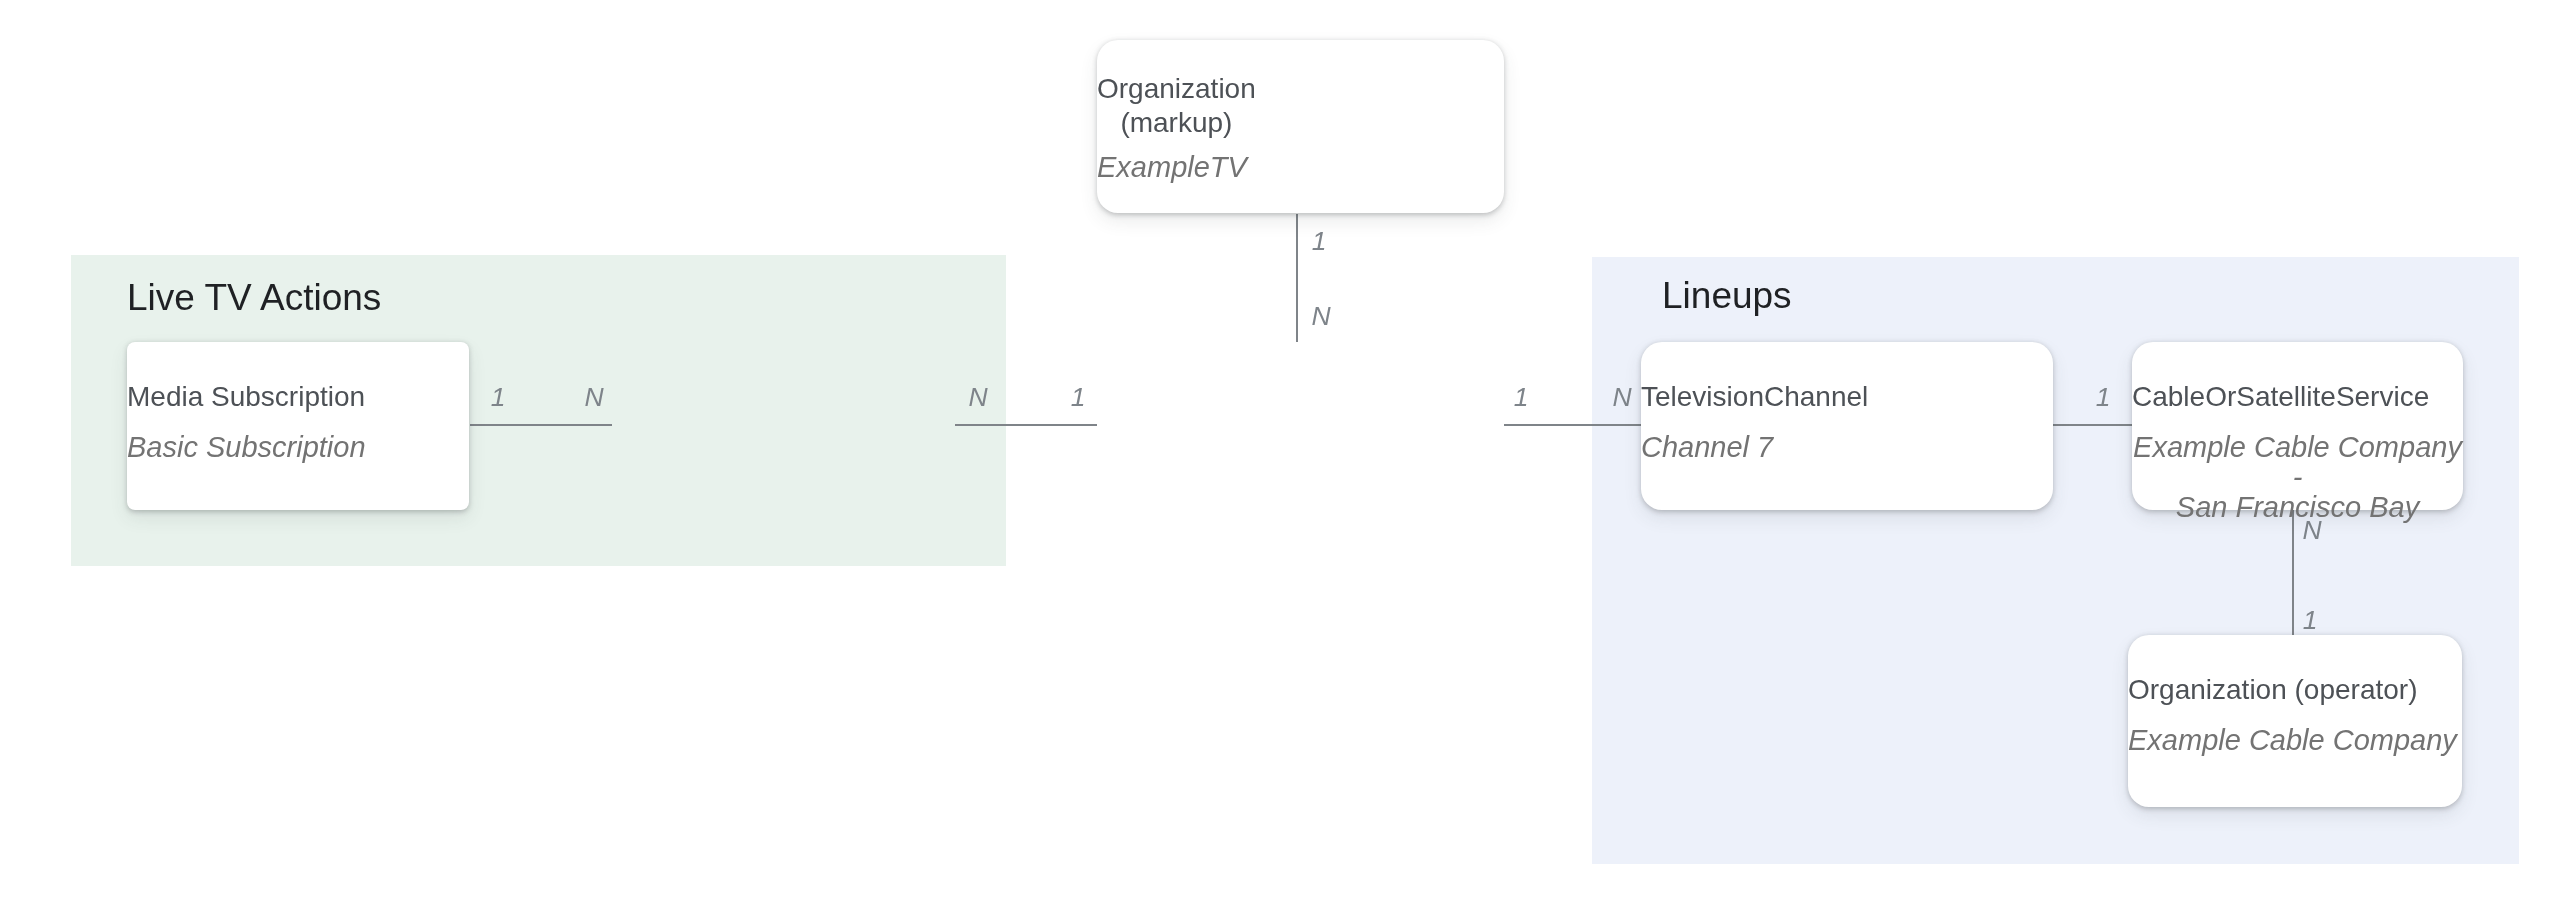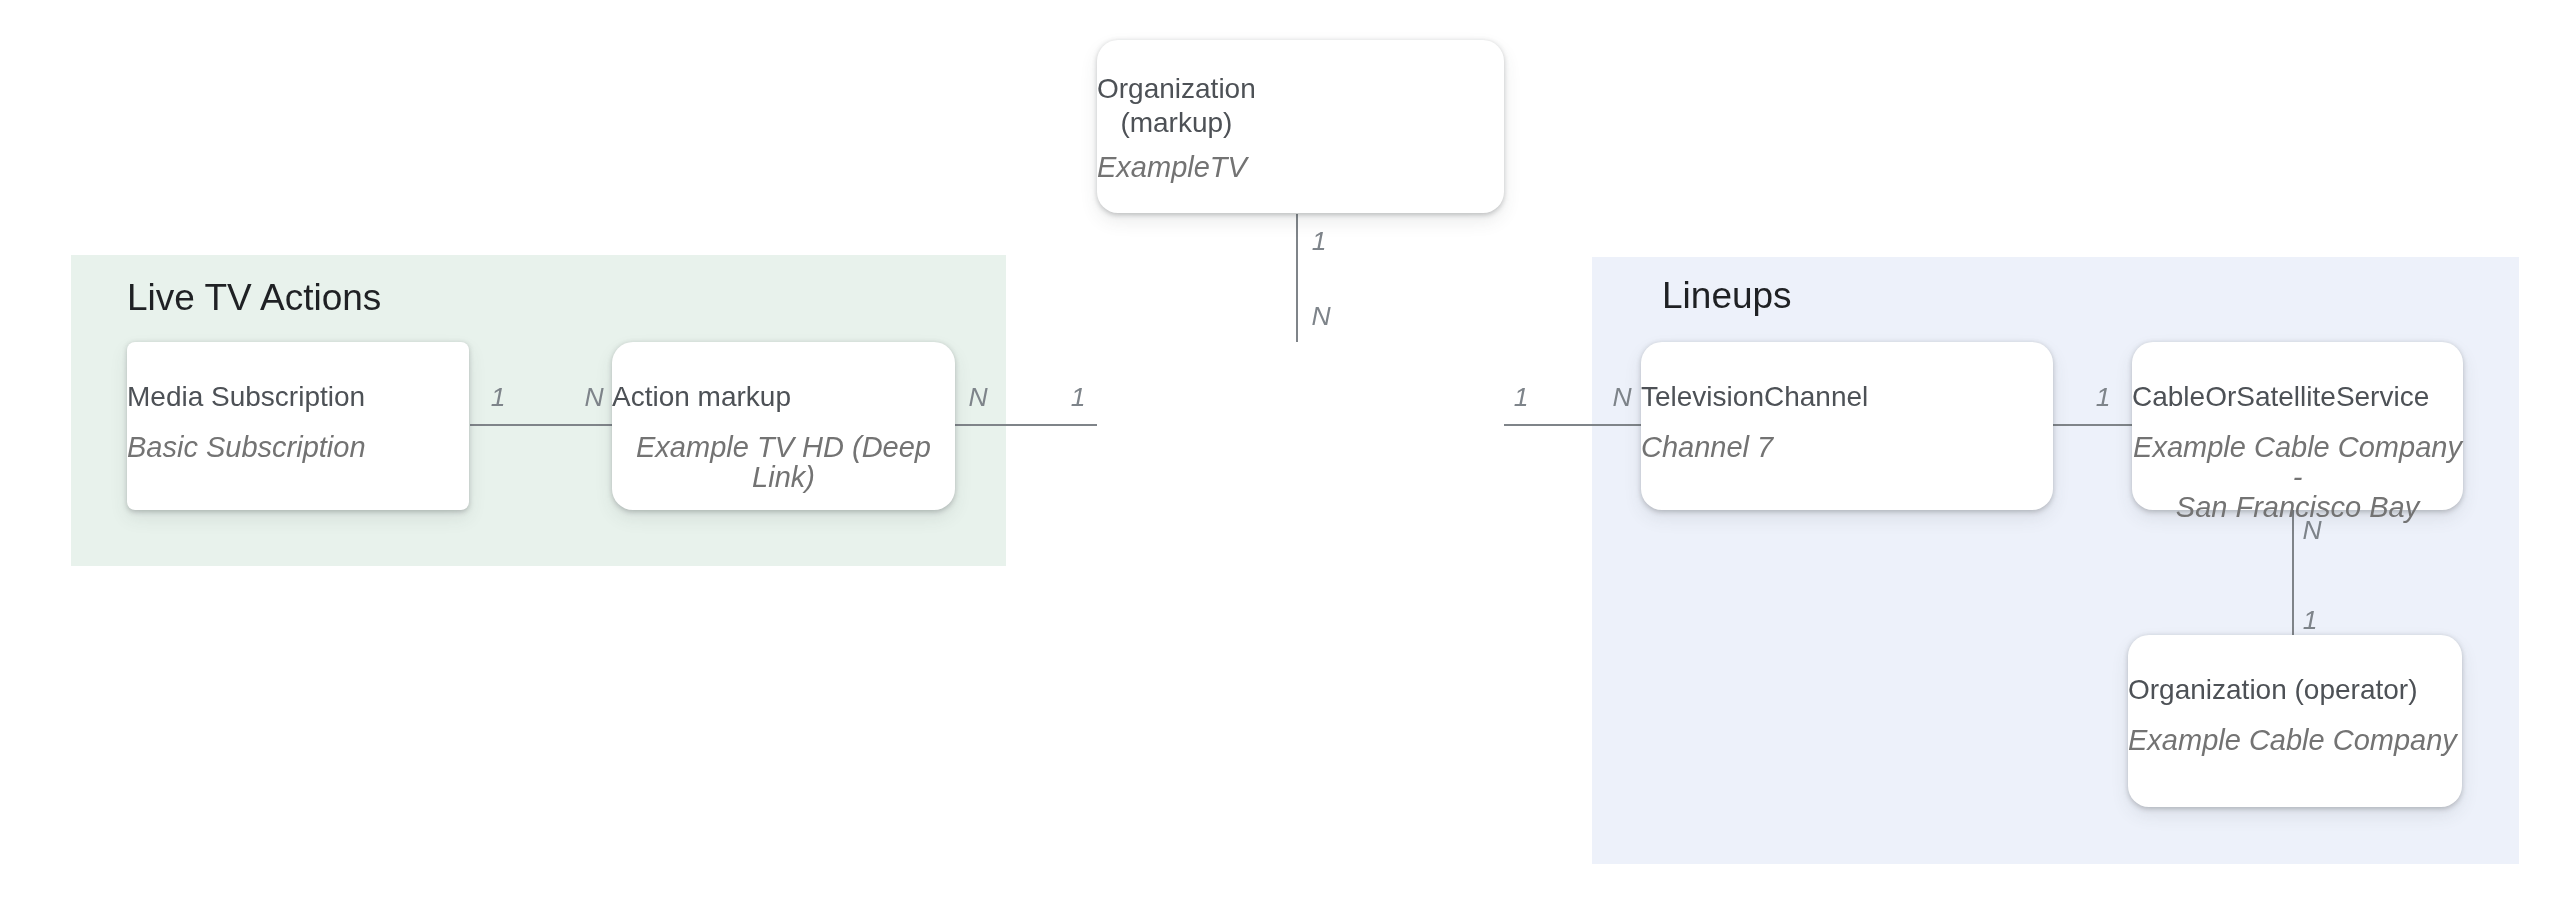--- a/index.html
+++ b/index.html
@@ -129,24 +129,20 @@
       <span>(markup)</span>
     </div>
     <div class="node-subtitle">ExampleTV</div>
   </div>
 
   <div class="node node--mediasub">
     <div class="node-title">Media Subscription</div>
     <div class="node-subtitle">Basic Subscription</div>
   </div>
 
-  <div class="node node--action">
-    <div class="node-title">Action markup</div>
-    <div class="node-subtitle">Example TV HD (Deep Link)</div>
-  </div>
 
 
   <div class="node node--tvchannel">
     <div class="node-title">TelevisionChannel</div>
     <div class="node-subtitle">Channel 7</div>
   </div>
 
   <div class="node node--cable">
     <div class="node-title">CableOrSatelliteService</div>
     <div class="node-subtitle">

